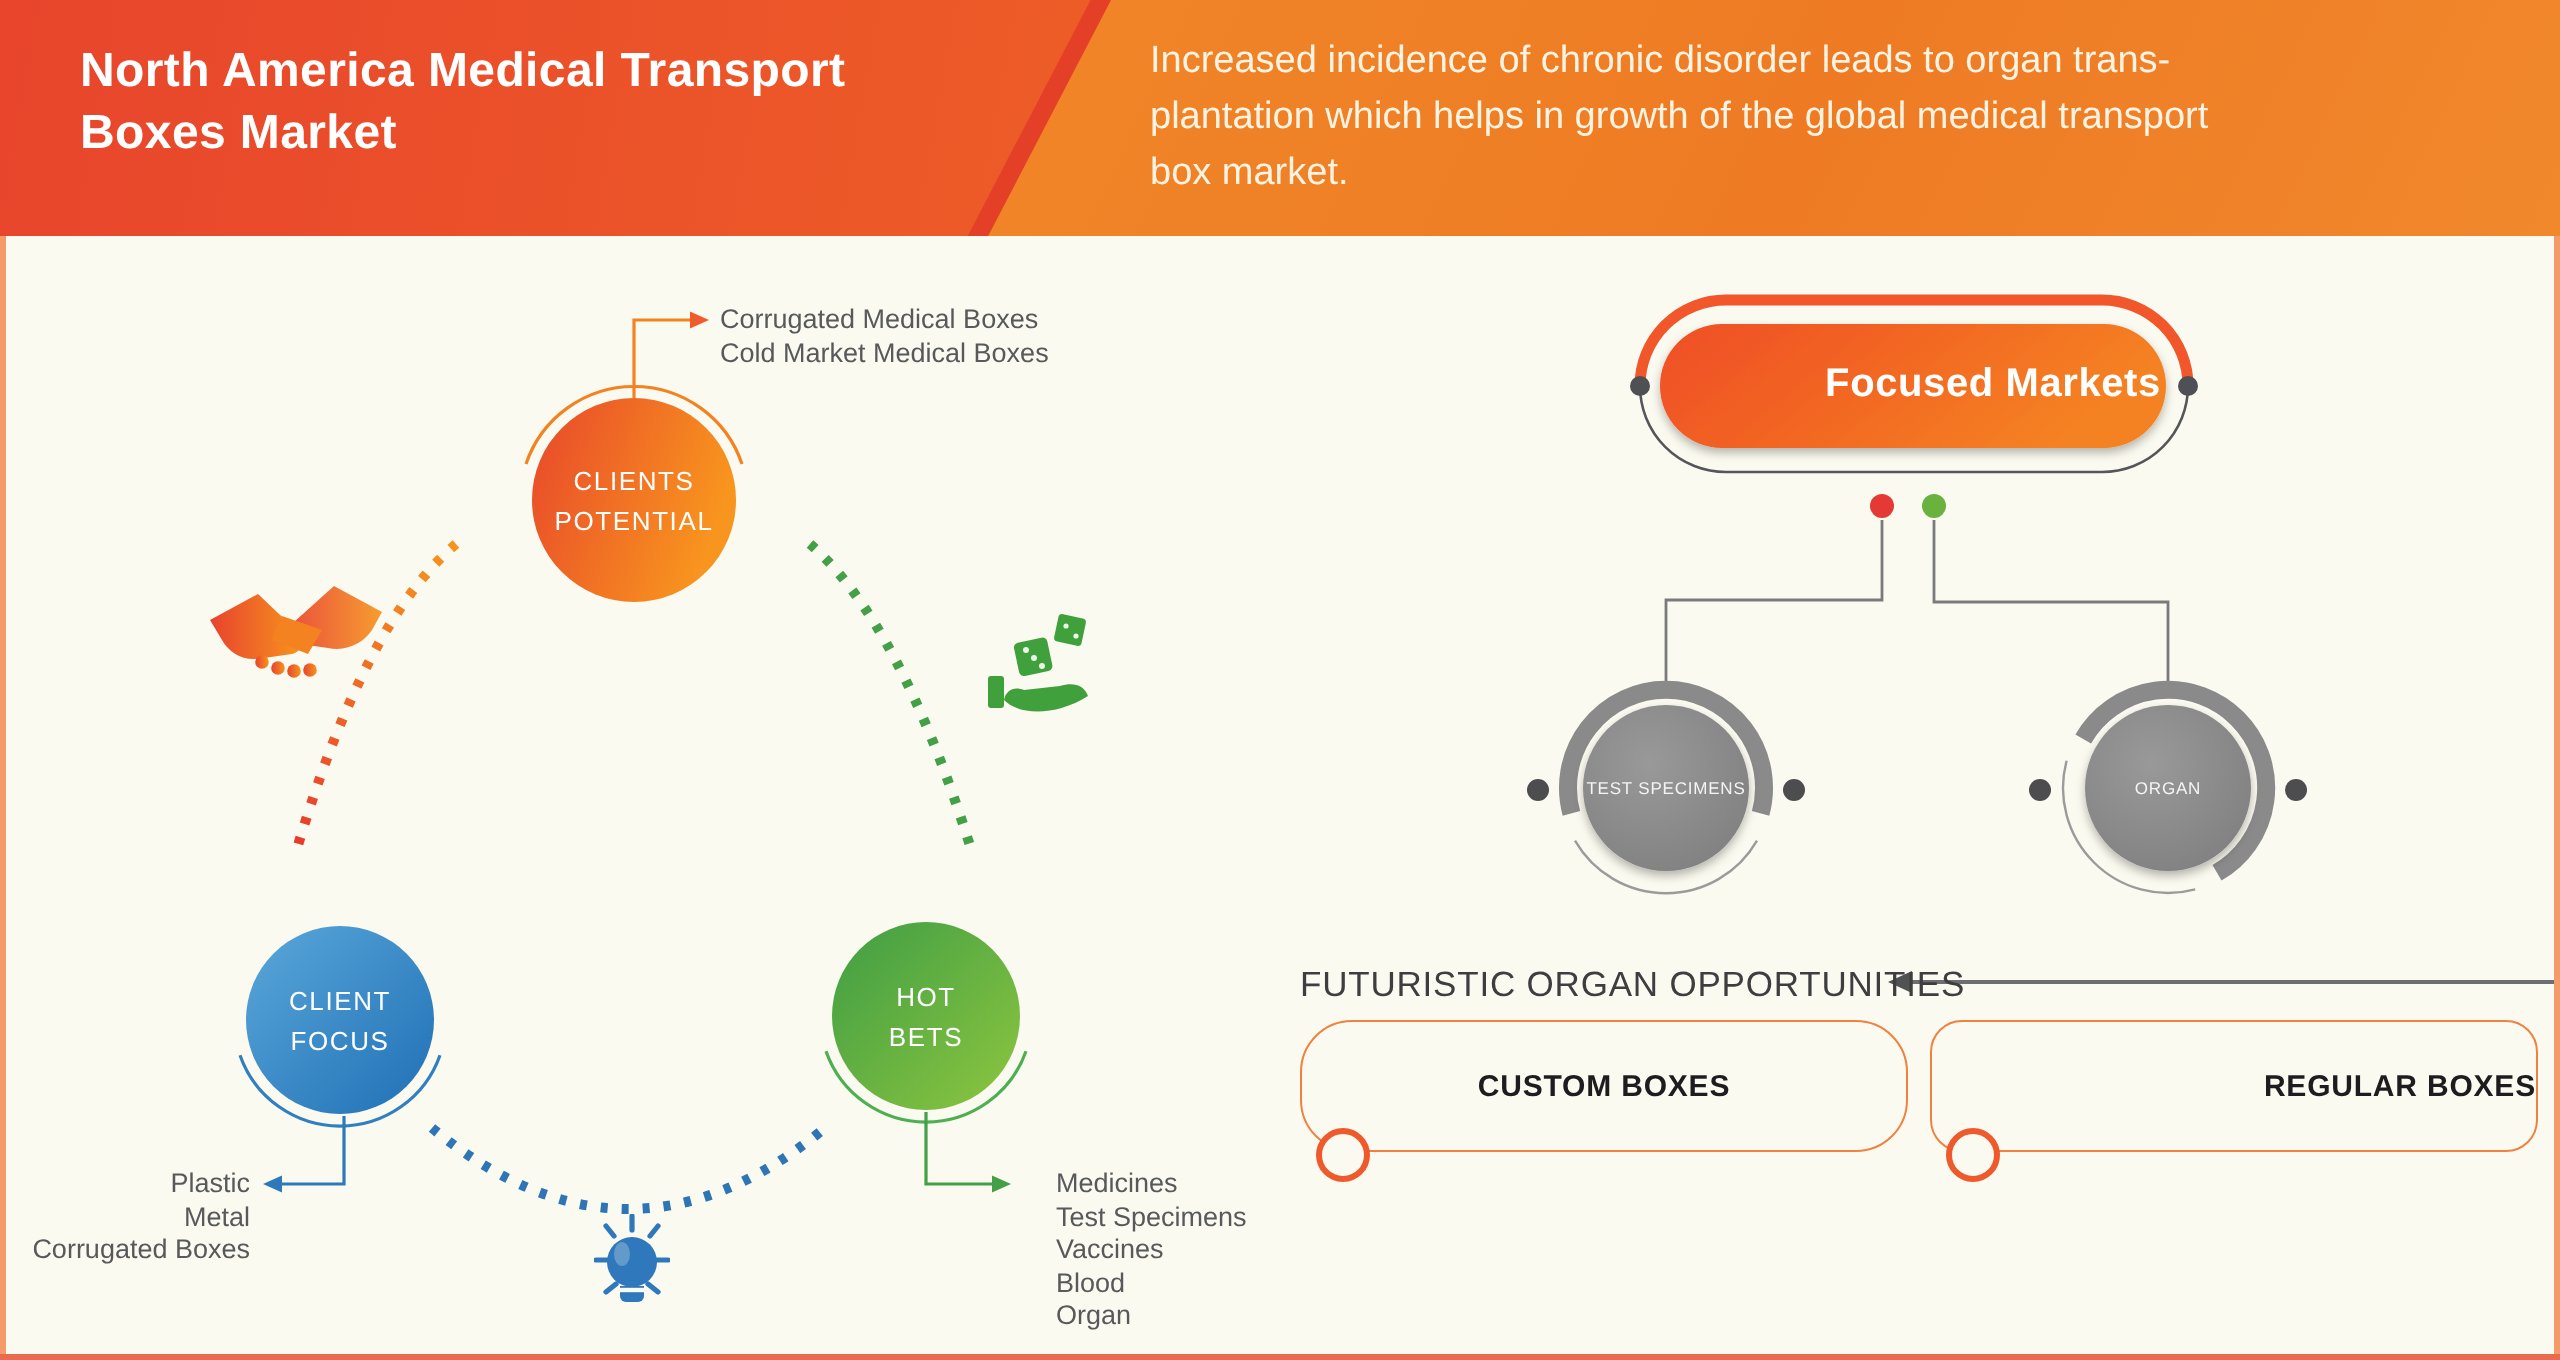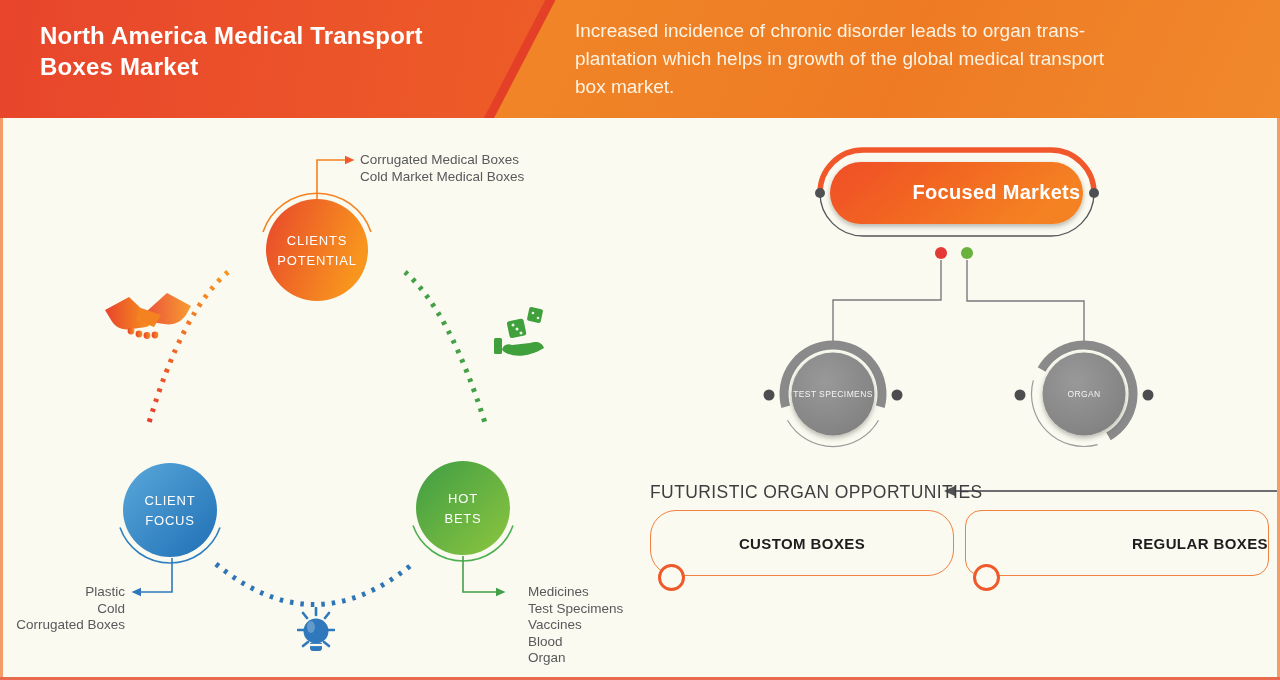--- a/index.html
+++ b/index.html
@@ -189,21 +189,21 @@
 BETS</div>
     <div class="circle-lbl" style="left:105px;top:373px;width:130px;">CLIENT
 FOCUS</div>
 
     <div class="lbl" style="left:360px;top:34px;">
       <div>Corrugated Medical Boxes</div>
       <div>Cold Market Medical Boxes</div>
     </div>
     <div class="lbl right" style="left:10px;top:466px;width:115px;">
       <div>Plastic</div>
-      <div>Cold</div>
+      <div>Metal</div>
       <div>Corrugated Boxes</div>
     </div>
     <div class="lbl" style="left:528px;top:466px;">
       <div>Medicines</div>
       <div>Test Specimens</div>
       <div>Vaccines</div>
       <div>Blood</div>
       <div>Organ</div>
     </div>
 

